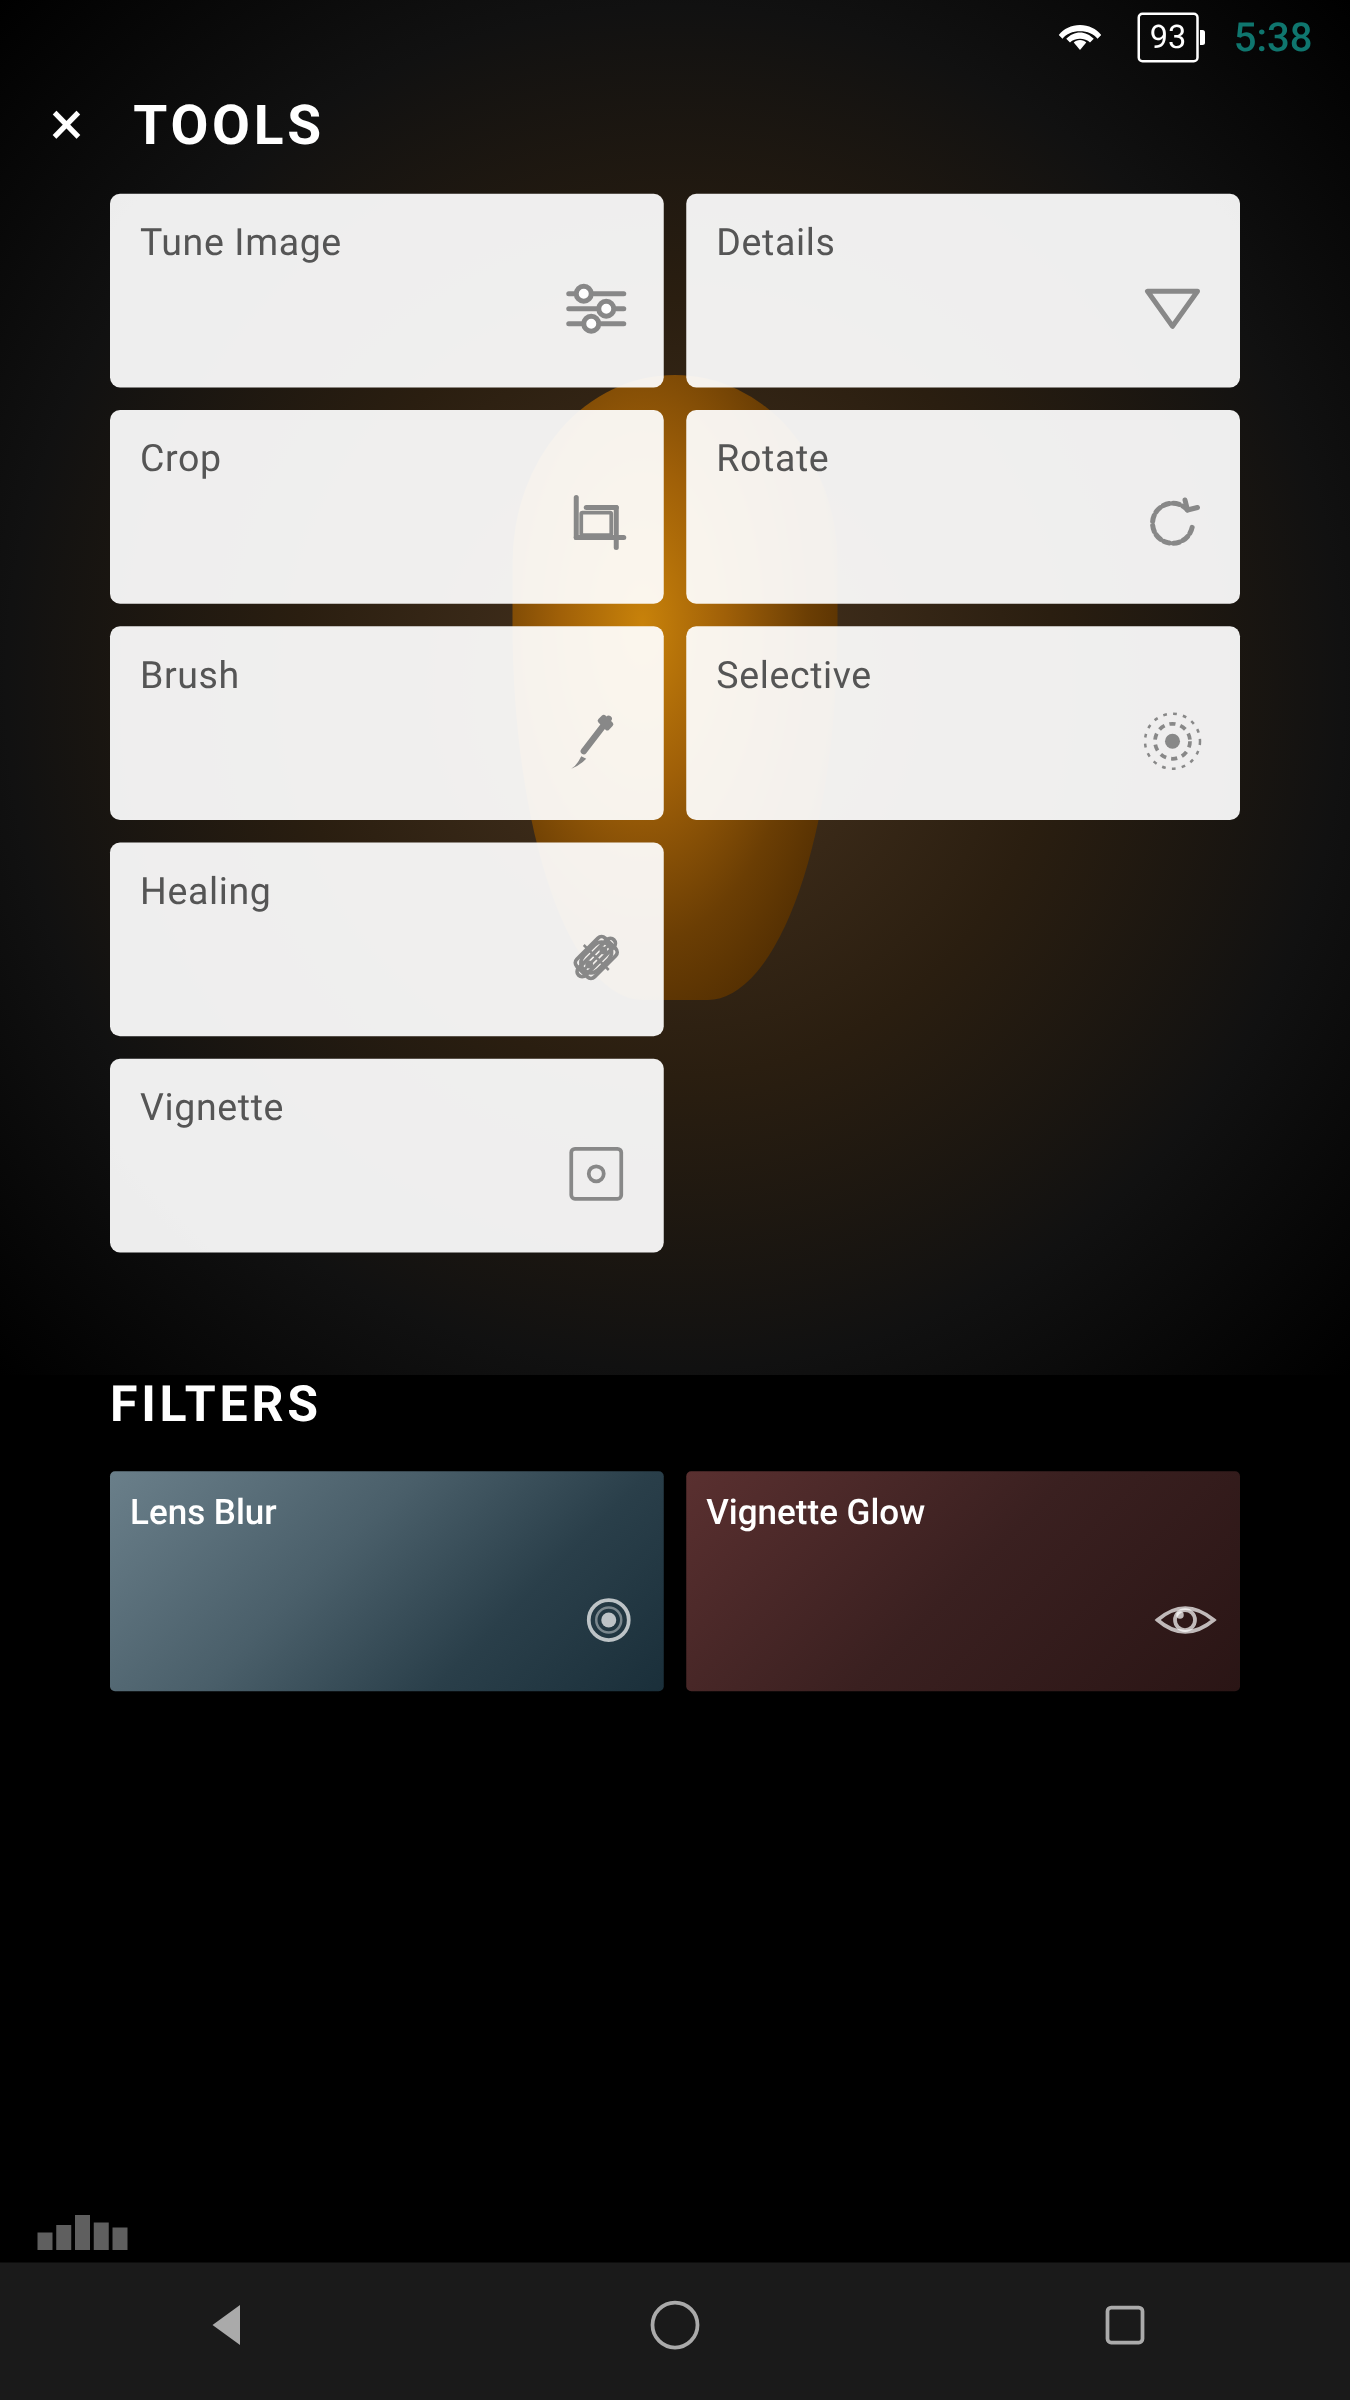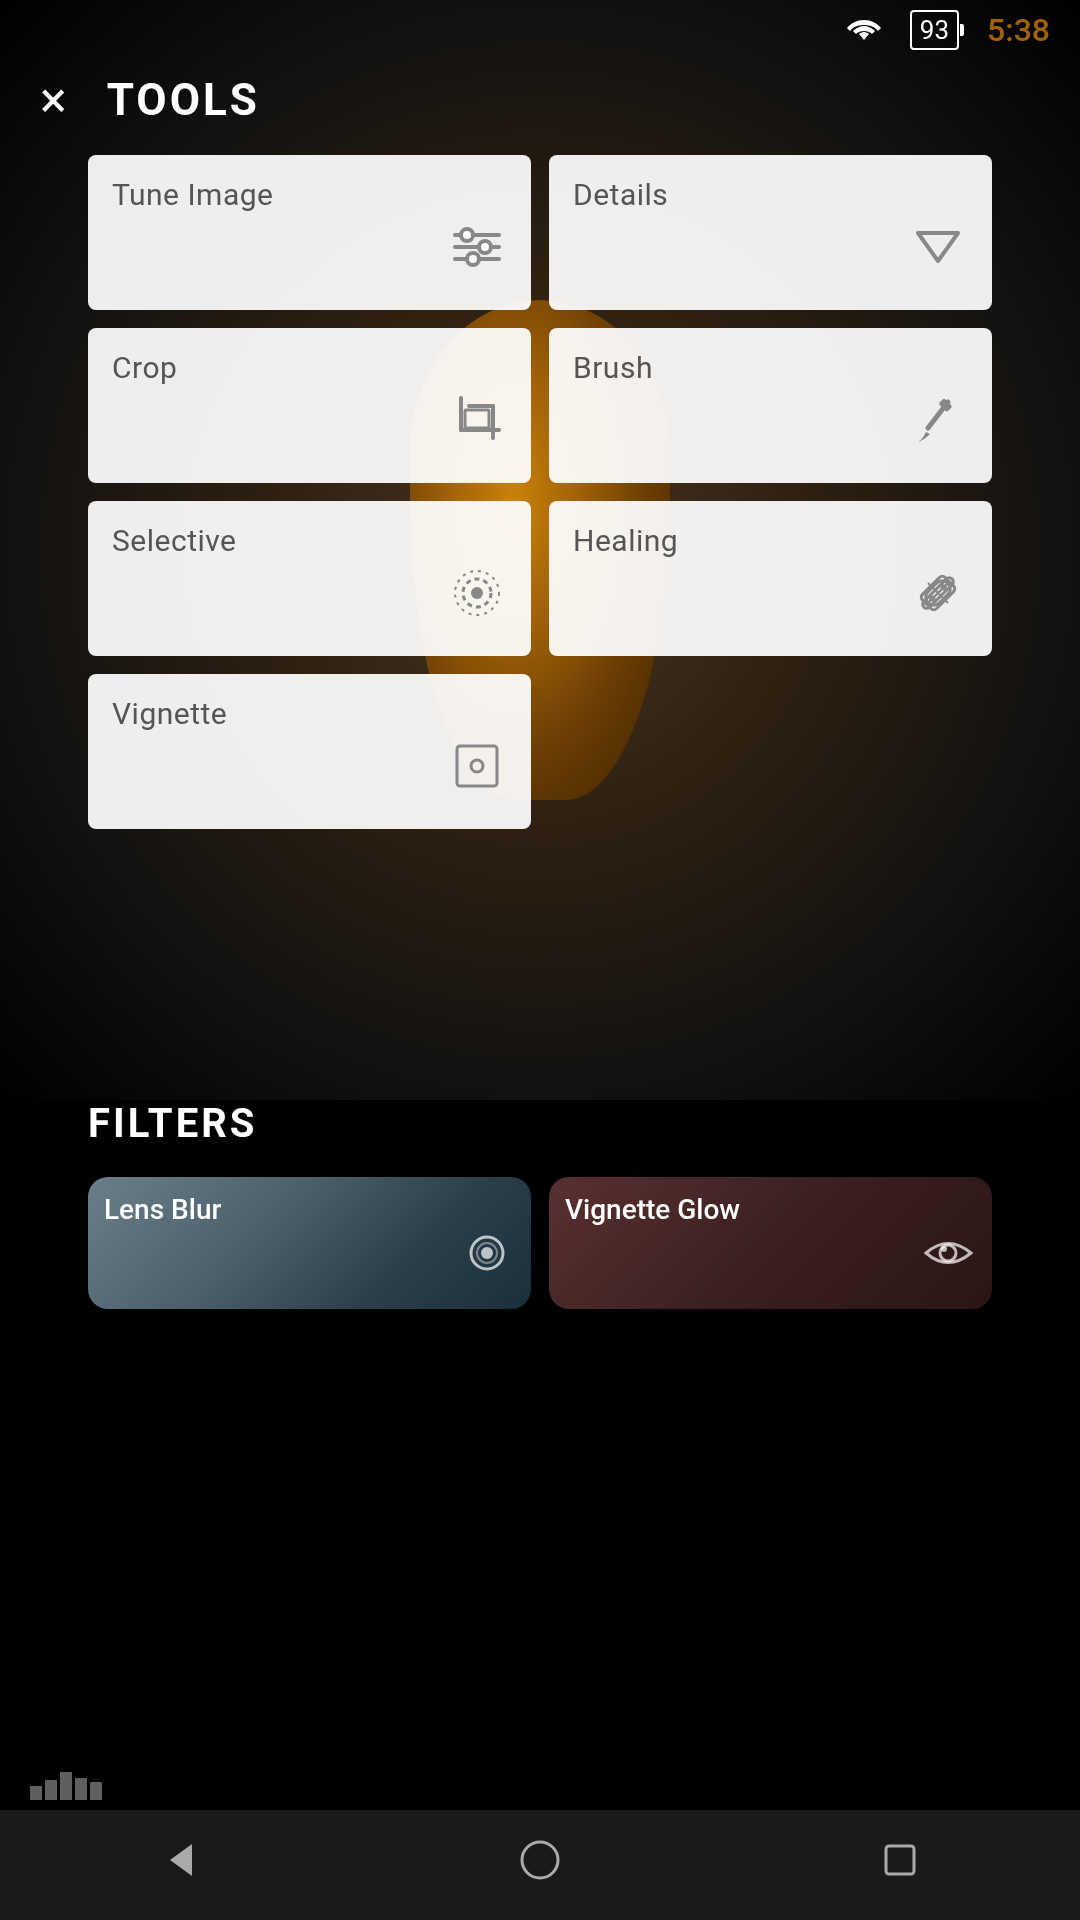--- a/index.html
+++ b/index.html
@@ -22,21 +22,21 @@
       height: 60px;
       display: flex;
       align-items: center;
       justify-content: flex-end;
       padding-right: 30px;
       gap: 28px;
       z-index: 10;
     }
     .status-bar-text {
       font-size: 32px;
-      color: #a16207;
+      color: #0f766e;
       font-weight: 500;
     }
 
     
     .header {
       position: absolute;
       top: 55px;
       left: 0;
       right: 0;
       height: 90px;
@@ -136,24 +136,24 @@
       color: #fff;
       letter-spacing: 3px;
       margin-bottom: 30px;
     }
     .filters-grid {
       display: grid;
       grid-template-columns: 1fr 1fr;
       gap: 18px;
     }
     .filter-card {
-      border-radius: 20px;
+      border-radius: 4px;
       overflow: hidden;
       position: relative;
-      height: 132px;
+      height: 176px;
       cursor: pointer;
     }
     .filter-card-lens {
       background: linear-gradient(135deg, #6a7f8a 0%, #4a5f6a 40%, #2a3f4a 70%, #1a2f3a 100%);
     }
     .filter-card-glamour {
       background: linear-gradient(135deg, #5a3030 0%, #3a2020 50%, #2a1515 100%);
     }
     .filter-card-label {
       position: absolute;
@@ -270,20 +270,29 @@
       <svg class="tool-icon-svg" viewBox="0 0 60 60" fill="none" xmlns="http://www.w3.org/2000/svg">
         <line x1="14" y1="8" x2="14" y2="40" stroke="#888" stroke-width="4" stroke-linecap="round"></line>
         <line x1="14" y1="40" x2="52" y2="40" stroke="#888" stroke-width="4" stroke-linecap="round"></line>
         <line x1="22" y1="16" x2="46" y2="16" stroke="#888" stroke-width="4" stroke-linecap="round"></line>
         <line x1="46" y1="16" x2="46" y2="48" stroke="#888" stroke-width="4" stroke-linecap="round"></line>
         <rect x="18" y="20" width="24" height="18" stroke="#888" stroke-width="3" fill="none" rx="1"></rect>
       </svg>
     </span>
   </div>
 
+  <div class="tool-card">
+    <span class="tool-card-label">Rotate</span>
+    <span class="tool-card-icon">
+      <svg class="tool-icon-svg" viewBox="0 0 60 60" fill="none" xmlns="http://www.w3.org/2000/svg">
+        <path d="M42 18 A16 16 0 1 0 46 30" stroke="#888" stroke-width="4" stroke-linecap="round" fill="none" stroke-dasharray="5 3"></path>
+        <polyline points="40,10 42,18 50,16" stroke="#888" stroke-width="4" stroke-linecap="round" stroke-linejoin="round" fill="none"></polyline>
+      </svg>
+    </span>
+  </div>
 
 
   <div class="tool-card">
     <span class="tool-card-label">Brush</span>
     <span class="tool-card-icon">
       <svg class="tool-icon-svg" viewBox="0 0 60 60" fill="none" xmlns="http://www.w3.org/2000/svg">
         <path d="M40 12 L20 38" stroke="#888" stroke-width="5" stroke-linecap="round"></path>
         <path d="M18 42 Q14 50 10 52 Q16 50 22 44 Z" fill="#888"></path>
         <rect x="36" y="8" width="12" height="8" rx="2" transform="rotate(45 36 8)" fill="#888"></rect>
       </svg>

